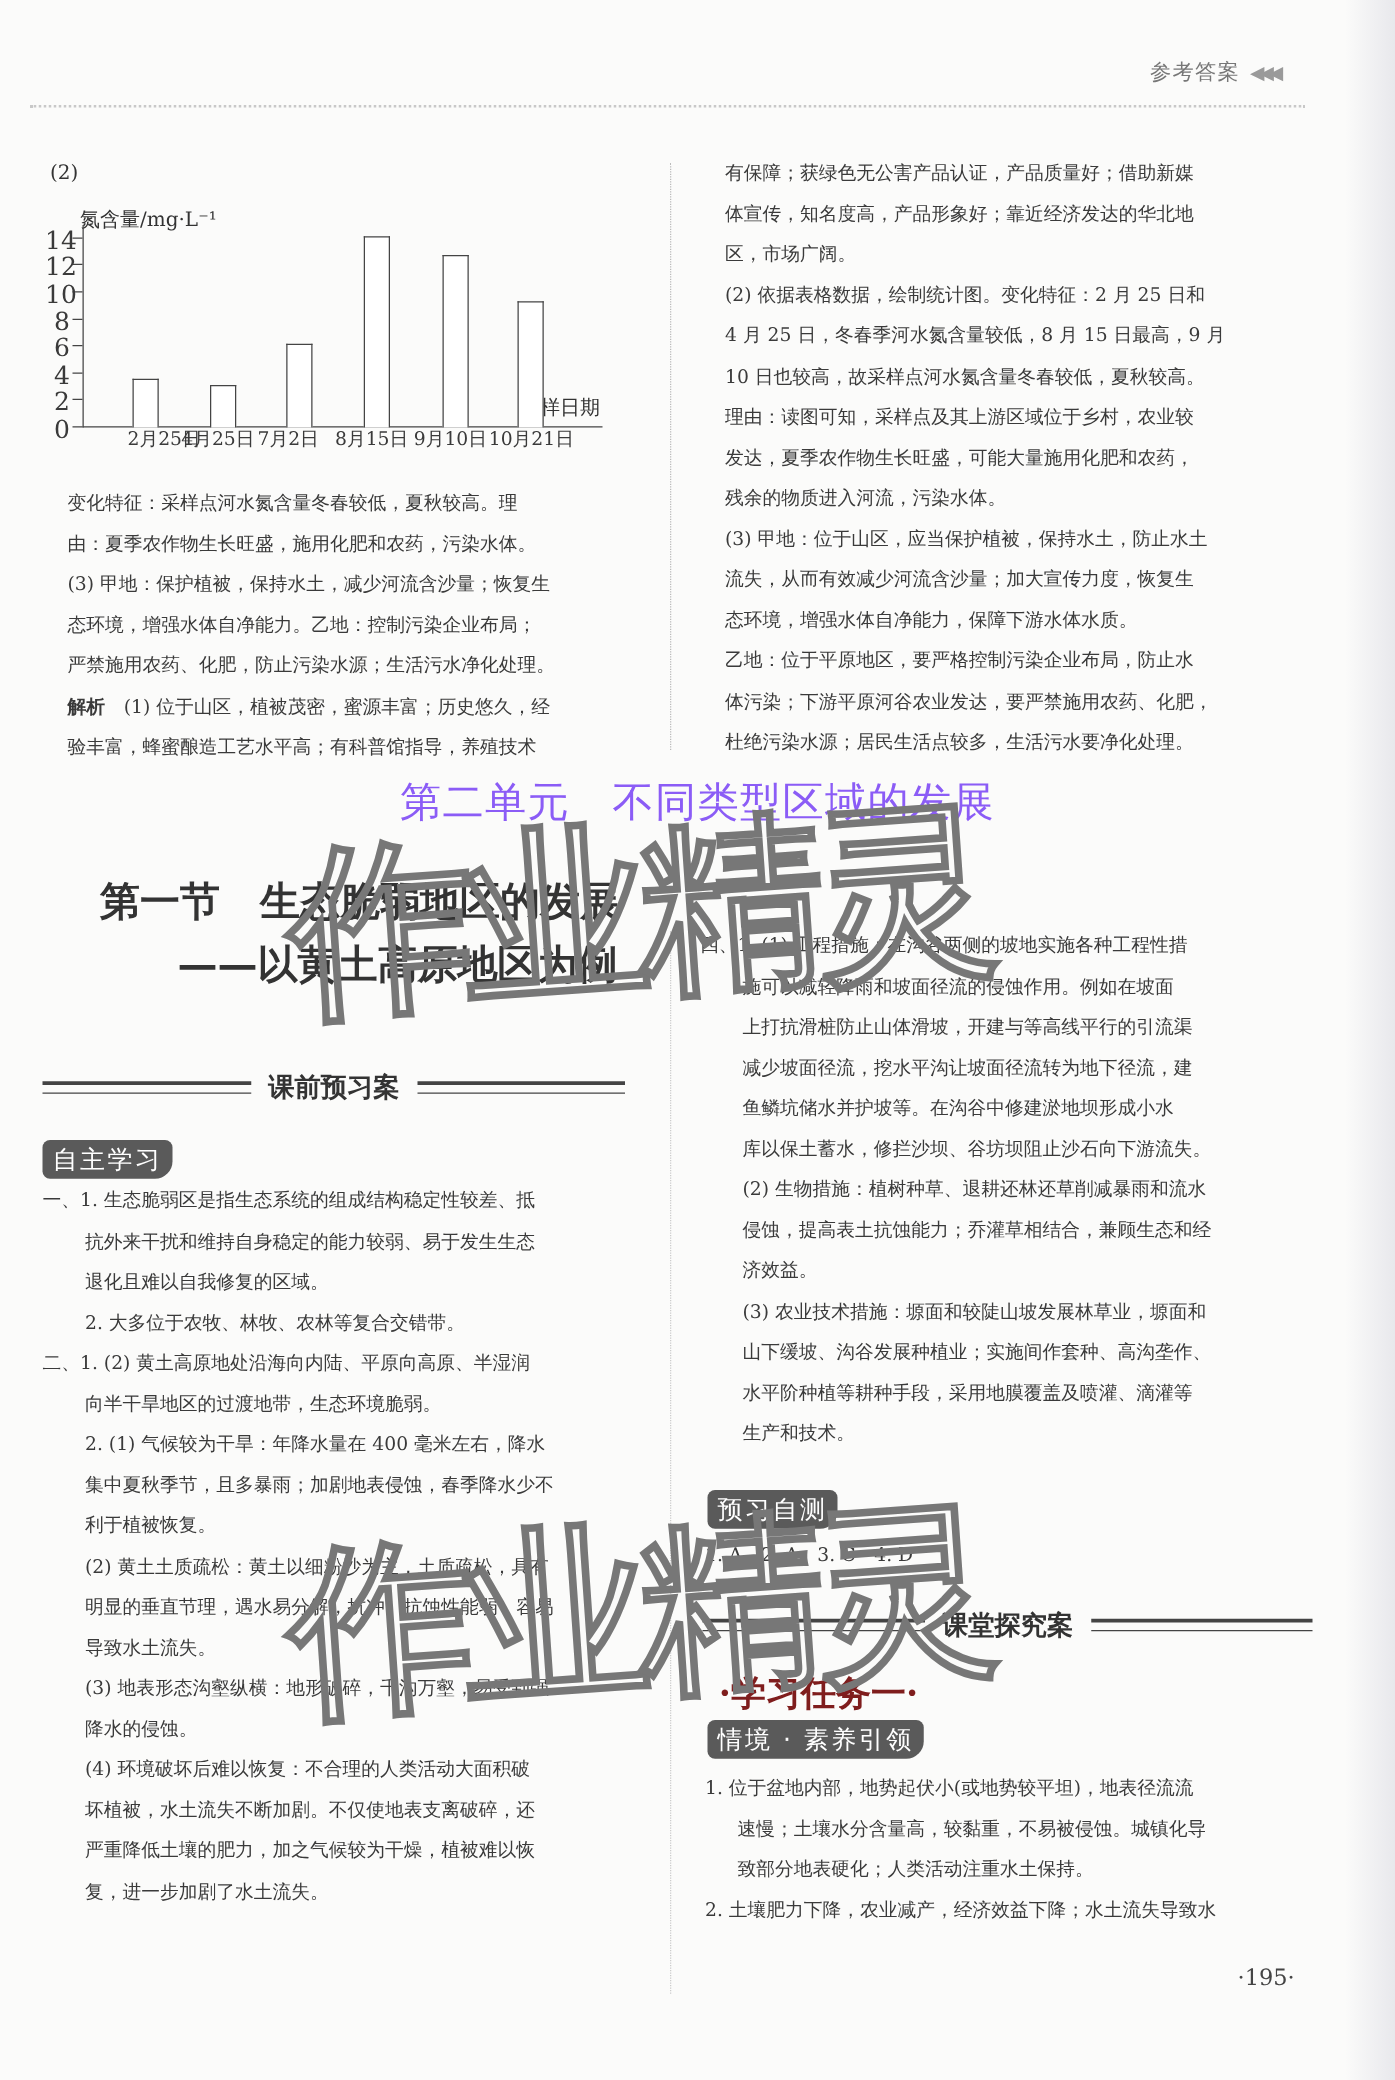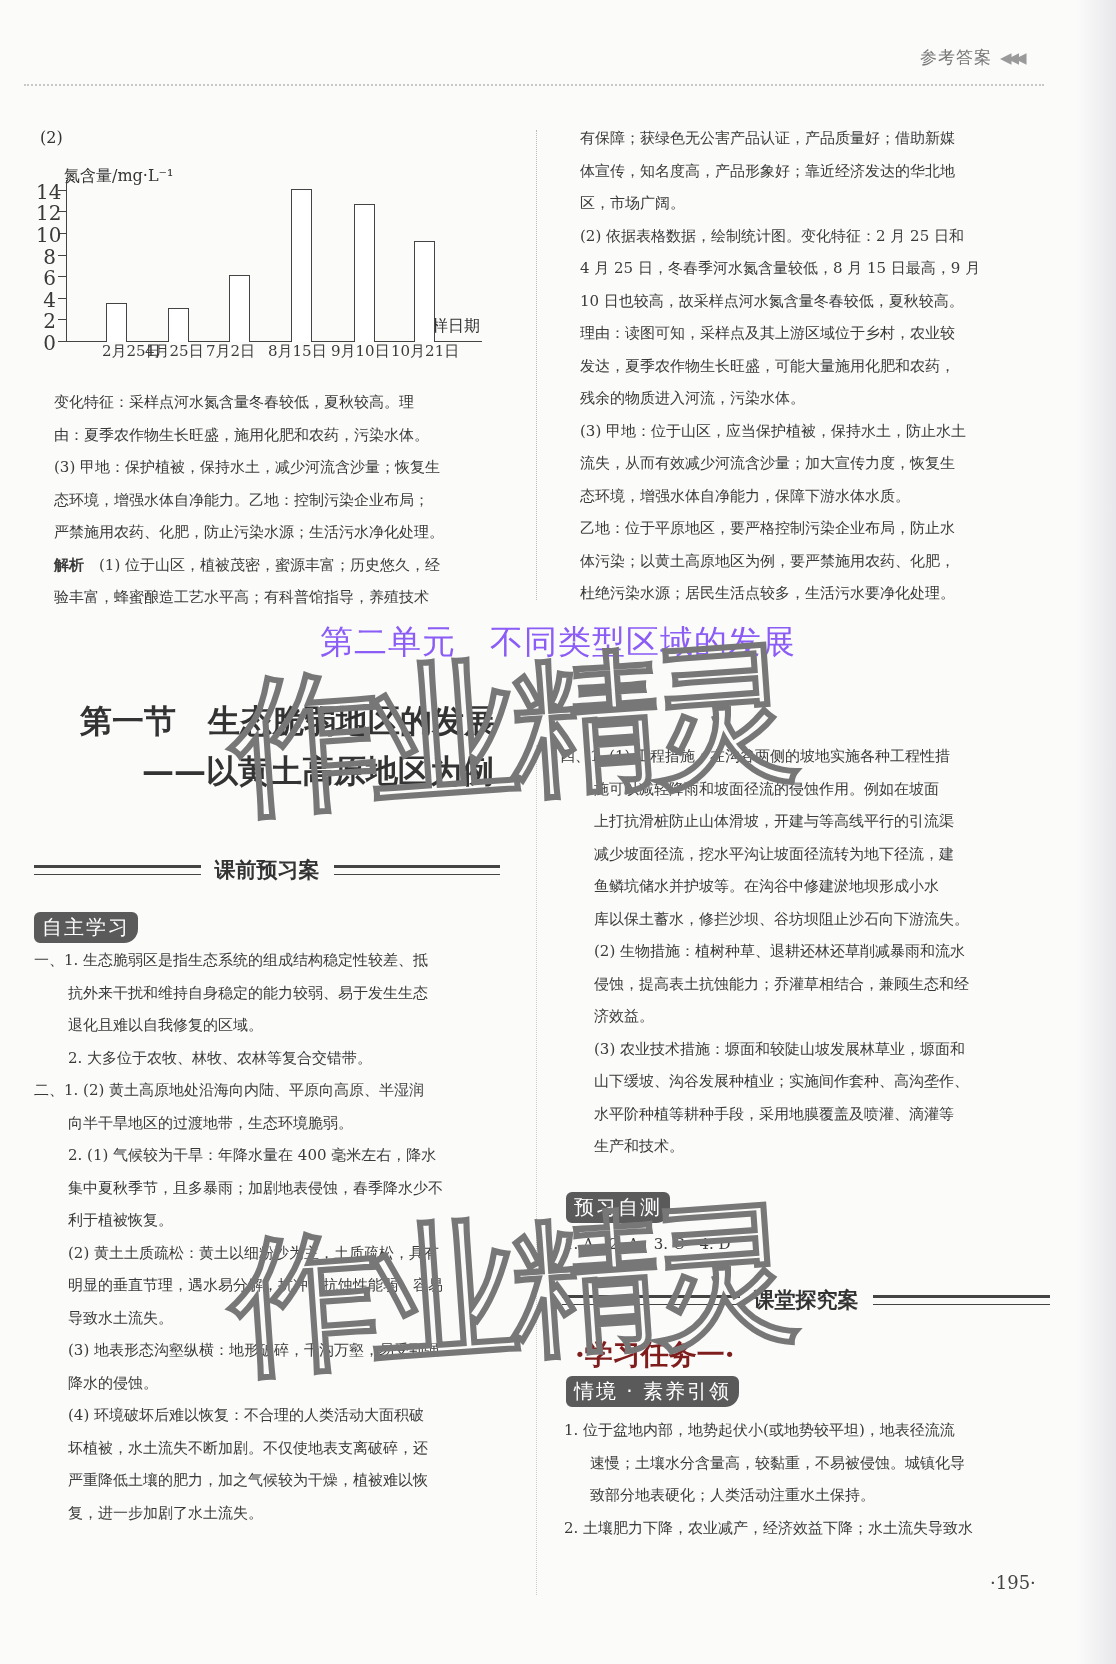--- a/index.html
+++ b/index.html
@@ -119,21 +119,21 @@
       <p>(2) 依据表格数据，绘制统计图。变化特征：2 月 25 日和</p>
       <p>4 月 25 日，冬春季河水氮含量较低，8 月 15 日最高，9 月</p>
       <p>10 日也较高，故采样点河水氮含量冬春较低，夏秋较高。</p>
       <p>理由：读图可知，采样点及其上游区域位于乡村，农业较</p>
       <p>发达，夏季农作物生长旺盛，可能大量施用化肥和农药，</p>
       <p>残余的物质进入河流，污染水体。</p>
       <p>(3) 甲地：位于山区，应当保护植被，保持水土，防止水土</p>
       <p>流失，从而有效减少河流含沙量；加大宣传力度，恢复生</p>
       <p>态环境，增强水体自净能力，保障下游水体水质。</p>
       <p>乙地：位于平原地区，要严格控制污染企业布局，防止水</p>
-      <p>体污染；以黄土高原地区为例，要严禁施用农药、化肥，</p>
+      <p>体污染；下游平原河谷农业发达，要严禁施用农药、化肥，</p>
       <p>杜绝污染水源；居民生活点较多，生活污水要净化处理。</p>
     </div>
 </div>
 
 <div class="unit-title">第二单元　不同类型区域的发展</div>
 <div class="sec-title">
   <div>第一节　生态脆弱地区的发展</div>
   <div class="sub">——以黄土高原地区为例</div>
 </div>
 

